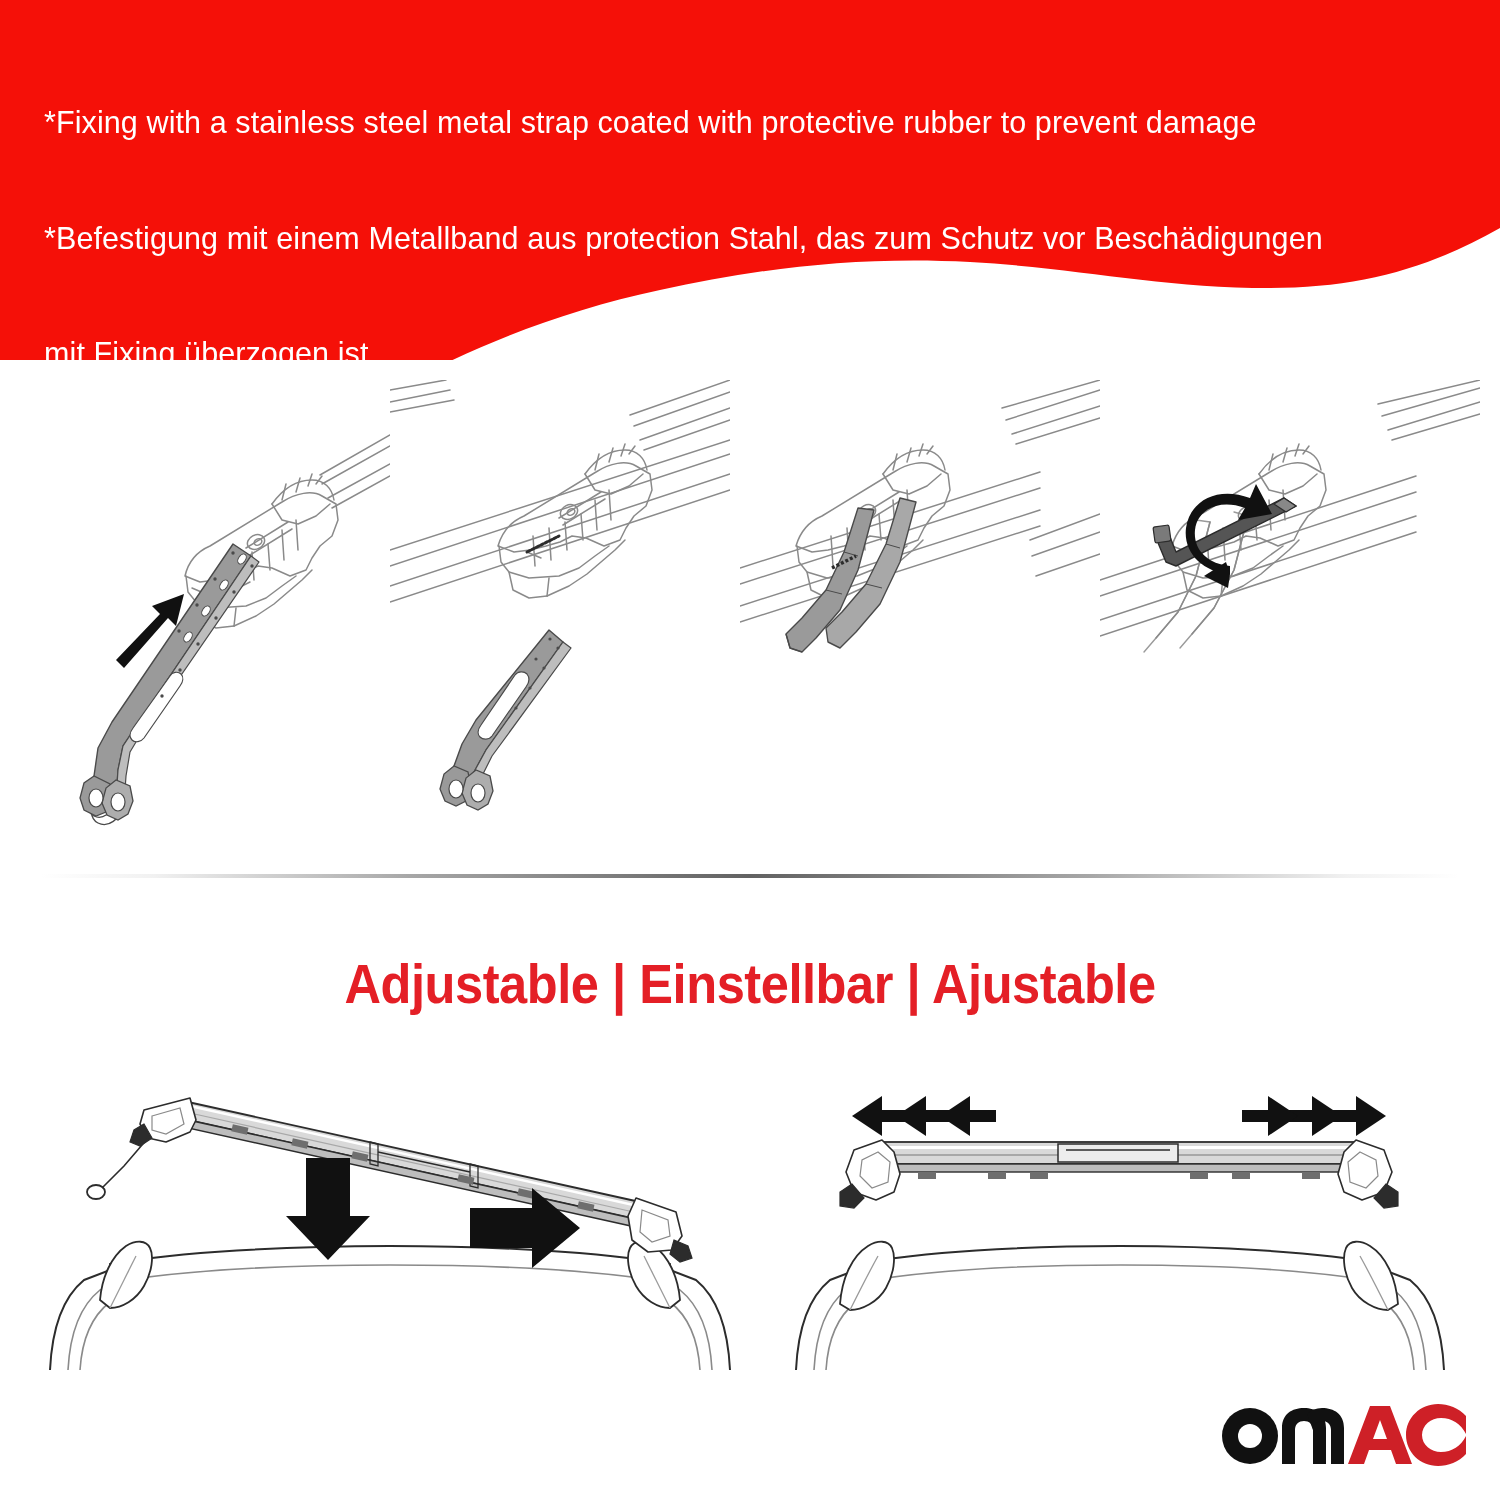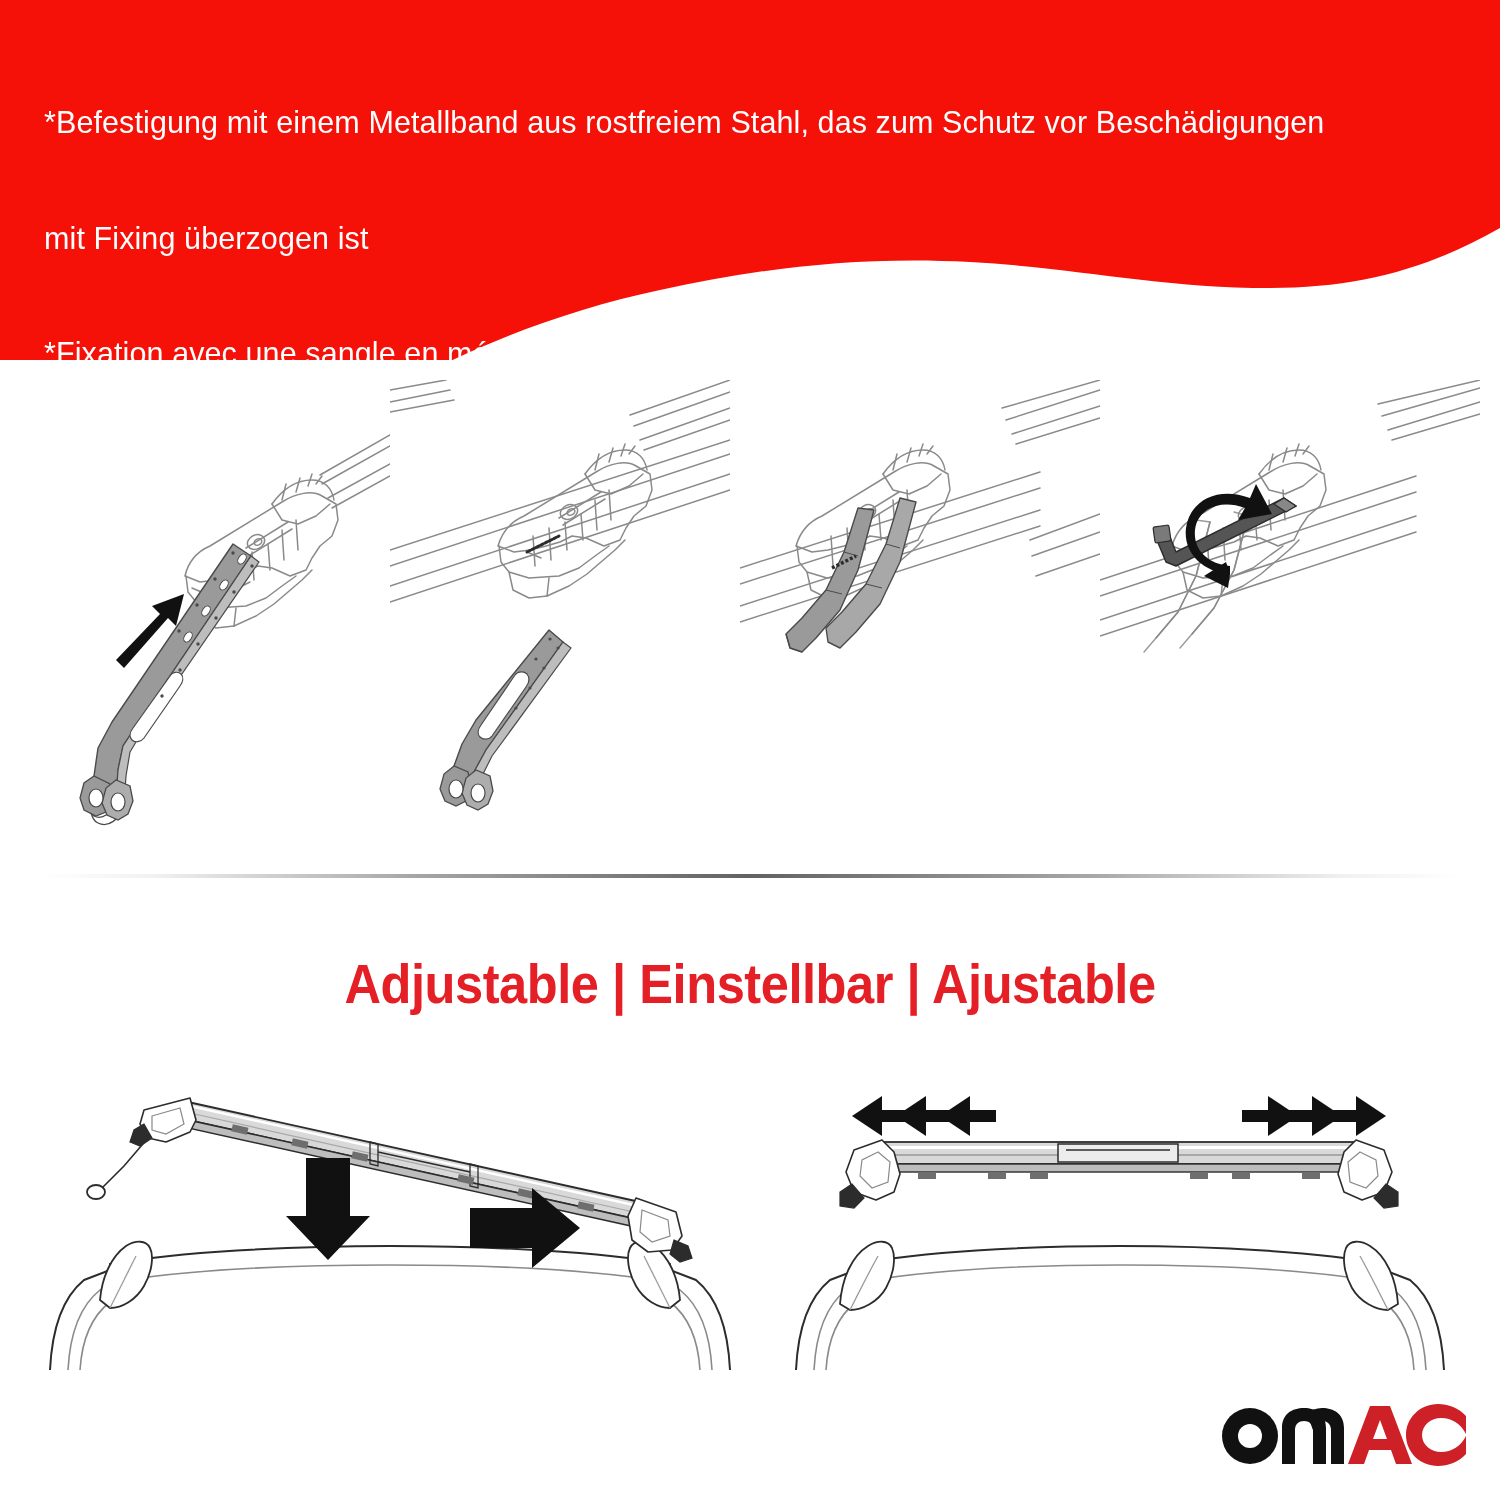--- a/index.html
+++ b/index.html
@@ -127,21 +127,22 @@
   <svg id="banner-shape" viewBox="0 0 1500 360" preserveAspectRatio="none">
     <path d="M0,0 L1500,0 L1500,228
              C1430,268 1360,288 1270,288
              C1160,288 1080,268 970,262
              C860,256 760,268 660,290
              C520,320 400,378 300,450
              C240,493 180,530 110,550
              L0,560 Z" fill="#F51008"></path>
   </svg>
   <div id="banner-text">
-    <span class="bline">*Befestigung mit einem Metallband aus rostfreiem Stahl, das zum Schutz vor Beschädigungen</span>
+    <span class="bline">*Fixing with a stainless steel metal strap coated with protective rubber to prevent damage</span>
+    <span class="bline">*Befestigung mit einem Metallband aus protection Stahl, das zum Schutz vor Beschädigungen</span>
     <span class="bline">mit Fixing überzogen ist</span>
     <span class="bline">*Fixation avec une sangle en métal inoxydable recouverte de caoutchouc de protection</span>
     <span class="bline">pour éviter les dommages.</span>
   </div>
 </div>
 
 <div id="steps">
 
   <div class="step-panel" style="left:20px; width:370px;">
     <svg class="step-svg" viewBox="0 0 370 480">

